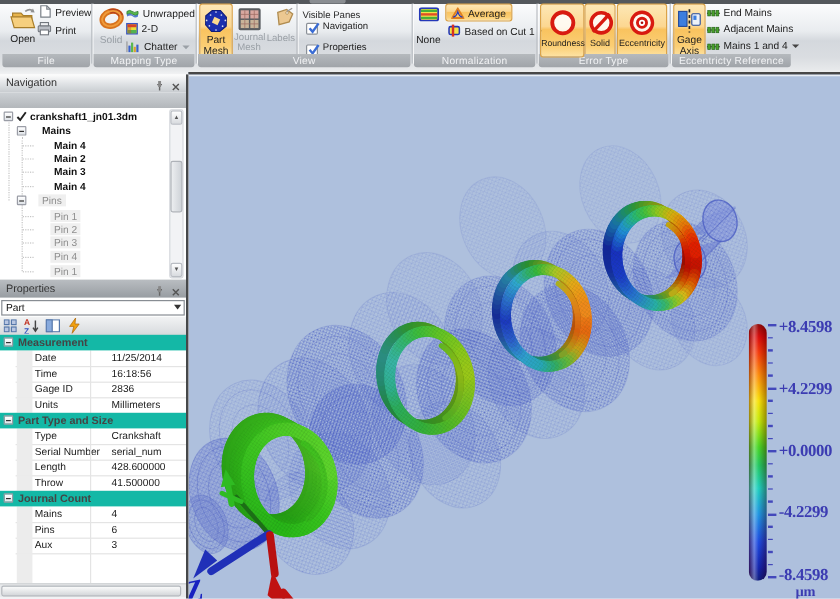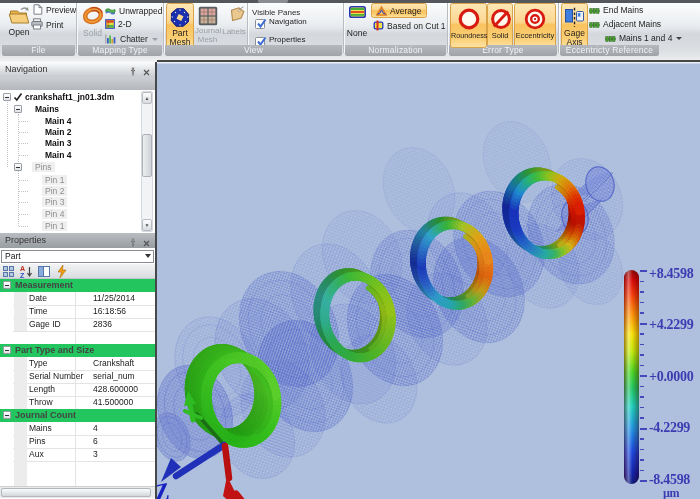--- a/index.html
+++ b/index.html
@@ -31,21 +31,21 @@
 .exp:after{content:"";position:absolute;left:1px;top:2.5px;width:4px;height:1px;background:#333}
 .sb{position:absolute;right:2px;width:12px;background:#f2f3f5;border:1px solid #d5d8dc;border-radius:2px}
 .sbb{position:absolute;left:0px;width:10px;height:12px;background:linear-gradient(#fefefe,#d8dbdf);border:1px solid #b9bdc3;border-radius:2px;font-size:5px;color:#555;text-align:center;line-height:11px}
 .sbt{position:absolute;left:0px;width:10px;background:linear-gradient(90deg,#eceef0,#cfd3d8);border:1px solid #aeb2b8;border-radius:2px}
 
 #prophead{top:171px;background:linear-gradient(#b9bdc1,#989da2)}
 #partdd{position:absolute;left:1px;top:188px;width:153px;height:13px;background:#fff;border:1px solid #888d93;font-size:8.5px;line-height:11px;padding-left:3px;color:#111}
 #ddarrow{position:absolute;right:2px;top:3px;width:0;height:0;border-left:3.5px solid transparent;border-right:3.5px solid transparent;border-top:4.5px solid #333}
 #ptools{position:absolute;left:0;top:202px;width:155px;height:15px;background:linear-gradient(#f2f3f4,#d9dcdf);border-bottom:1px solid #c2c5c9}
 #pgrid{position:absolute;left:0;top:217px;width:155px;height:208px;background:#fff;font-size:8.5px}
-.sechead{position:absolute;z-index:2;left:0;width:155px;height:13px;background:#22c55e;color:#444;font-weight:bold;line-height:13px;padding-left:15px;font-size:9px}
+.sechead{position:absolute;z-index:2;left:0;width:155px;height:13px;background:#14b8a6;color:#444;font-weight:bold;line-height:13px;padding-left:15px;font-size:9px}
 .sechead .exp{left:3px;top:2px}
 .prow{position:absolute;left:14px;width:187px;height:13px;line-height:13px;color:#1a1a1a}
 .prow .lab{position:absolute;left:15px}
 .prow .val{position:absolute;left:79px}
 .prow .gut{position:absolute;left:0;top:0;width:13px;height:13px;background:#ececec}
 .pline{position:absolute;background:#e4e4e4}
 #hsb{position:absolute;left:0;top:424px;width:155px;height:12px;background:#e8eaec;border-top:1px solid #cdd0d3}
 #hsbt{position:absolute;left:1px;top:1px;width:150px;height:9px;background:linear-gradient(#fafbfb,#d4d7da);border:1px solid #b3b7bc;border-radius:2px}
 
 #vp{position:absolute;left:157px;top:60px;width:543px;height:439px;background:#aec0dd;border-top:2px solid #474747;box-shadow:inset 0 1.5px 0 #e9edf4}
@@ -239,21 +239,21 @@
             <rect x="0.8" y="1.7" width="2.4" height="4.6" fill="#4aa02c" stroke="#1d5c12" stroke-width="0.5"></rect>
             <rect x="4.2" y="1.7" width="2.4" height="4.6" fill="#4aa02c" stroke="#1d5c12" stroke-width="0.5"></rect>
             <rect x="7.6" y="1.7" width="2.4" height="4.6" fill="#4aa02c" stroke="#1d5c12" stroke-width="0.5"></rect>
           </svg>End Mains</div>
   <div class="sm" style="left:29px;top:15px"><svg class="ic" width="11" height="8" viewBox="0 0 11 8">
             <path d="M0 4 H11" stroke="#333" stroke-width="0.9"></path>
             <rect x="0.8" y="1.7" width="2.4" height="4.6" fill="#4aa02c" stroke="#1d5c12" stroke-width="0.5"></rect>
             <rect x="4.2" y="1.7" width="2.4" height="4.6" fill="#4aa02c" stroke="#1d5c12" stroke-width="0.5"></rect>
             <rect x="7.6" y="1.7" width="2.4" height="4.6" fill="#4aa02c" stroke="#1d5c12" stroke-width="0.5"></rect>
           </svg>Adjacent Mains</div>
-  <div class="sm" style="left:45px;top:29px"><svg class="ic" width="11" height="8" viewBox="0 0 11 8">
+  <div class="sm" style="left:29px;top:29px"><svg class="ic" width="11" height="8" viewBox="0 0 11 8">
             <path d="M0 4 H11" stroke="#333" stroke-width="0.9"></path>
             <rect x="0.8" y="1.7" width="2.4" height="4.6" fill="#4aa02c" stroke="#1d5c12" stroke-width="0.5"></rect>
             <rect x="4.2" y="1.7" width="2.4" height="4.6" fill="#4aa02c" stroke="#1d5c12" stroke-width="0.5"></rect>
             <rect x="7.6" y="1.7" width="2.4" height="4.6" fill="#4aa02c" stroke="#1d5c12" stroke-width="0.5"></rect>
           </svg>Mains 1 and 4<span class="caret"></span></div>
   <div class="glabel">Eccentricty Reference</div>
  </div>
 </div>
 <div id="vp">
       <svg width="543" height="437" viewBox="0 0 543 437">
@@ -1372,20 +1372,25 @@
           <span class="lab">Time</span>
           <span class="val">16:18:56</span>
         </div>
         <div class="pline" style="left:13px;top:39px;width:142px;height:1px"></div>
         <div class="prow" style="top:39px">
           <div class="gut"></div>
           <span class="lab">Gage ID</span>
           <span class="val">2836</span>
         </div>
         <div class="pline" style="left:13px;top:52px;width:142px;height:1px"></div>
+        <div class="prow" style="top:52px">
+          <div class="gut"></div>
+          <span class="lab">Units</span>
+          <span class="val">Millimeters</span>
+        </div>
         <div class="pline" style="left:13px;top:65px;width:142px;height:1px"></div>
         <div class="sechead" style="top:65px"><div class="exp"></div>Part Type and Size</div>
         <div class="prow" style="top:78px">
           <div class="gut"></div>
           <span class="lab">Type</span>
           <span class="val">Crankshaft</span>
         </div>
         <div class="pline" style="left:13px;top:91px;width:142px;height:1px"></div>
         <div class="prow" style="top:91px">
           <div class="gut"></div>

